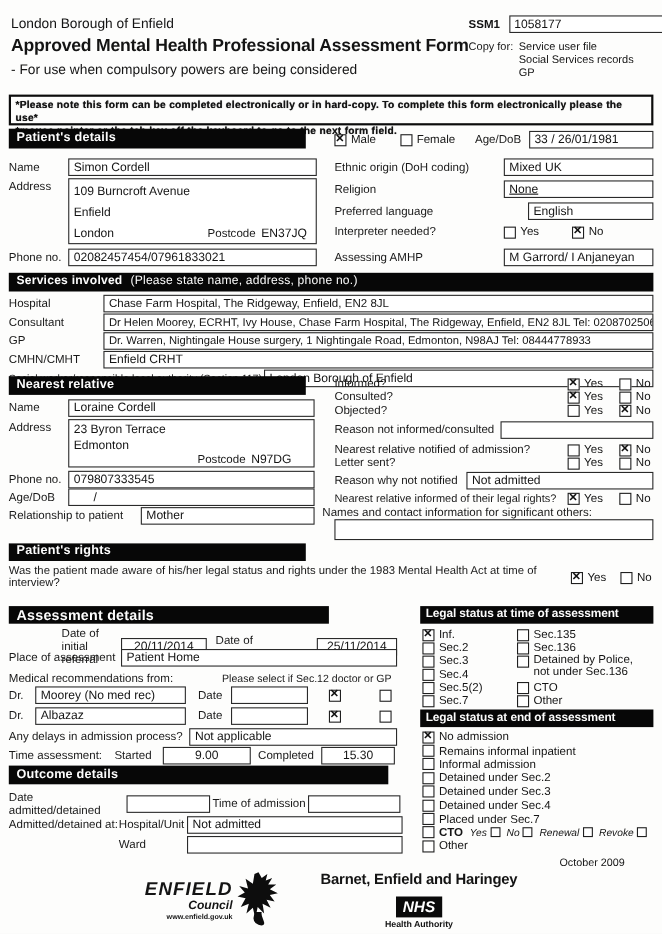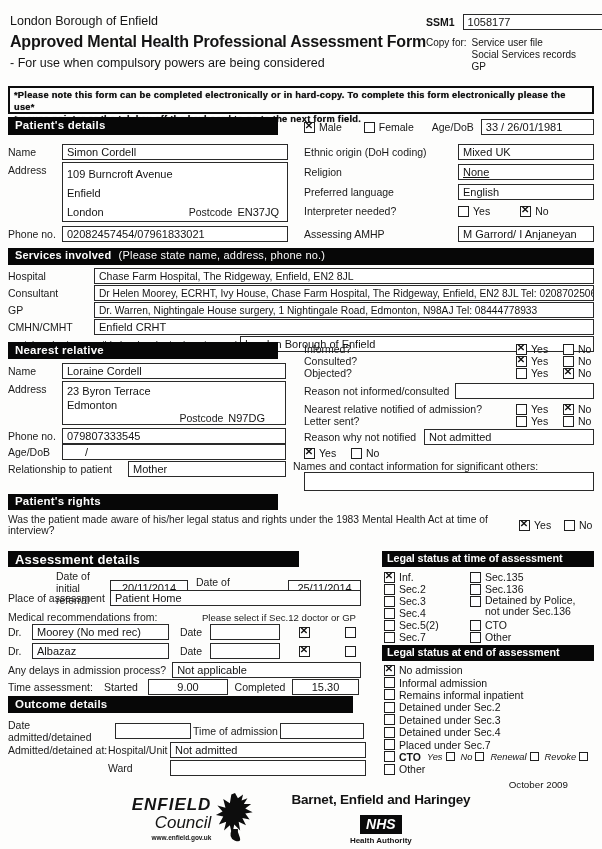--- a/index.html
+++ b/index.html
@@ -115,21 +115,21 @@
     <div class="abs row" style="top:27px;left:296px;width:290px;">
       <span class="lbl vlbl" style="width:154px;">Ethnic origin (DoH coding)</span>
       <span class="fbox" style="flex:1;">Mixed UK</span>
     </div>
     <div class="abs row" style="top:47px;left:296px;width:290px;">
       <span class="lbl vlbl" style="width:154px;">Religion</span>
       <span class="fbox" style="flex:1;text-decoration:underline;">None</span>
     </div>
     <div class="abs row" style="top:67px;left:296px;width:290px;">
       <span class="lbl vlbl" style="width:154px;">Preferred language</span>
-      <span class="fbox" style="flex:1;">English</span>
+      <span class="fbox" style="flex:1;margin-left:22px;">English</span>
     </div>
     <div class="abs row" style="top:88px;left:296px;width:290px;">
       <span class="lbl vlbl" style="width:154px;">Interpreter needed?</span>
       <span class="cb"></span>
       <span class="cblbl">Yes</span>
       <span class="cb on" style="margin-left:30px;"></span>
       <span class="cblbl">No</span>
     </div>
     <div class="abs row" style="top:109px;left:296px;width:290px;">
       <span class="lbl vlbl" style="width:154px;">Assessing AMHP</span>
@@ -233,20 +233,21 @@
       <span class="cb"></span>
       <span class="cblbl" style="width:24px;">Yes</span>
       <span class="cb" style="margin-left:8px;"></span>
       <span class="cblbl" style="width:16px;">No</span>
     </div>
     <div class="abs row" style="top:87px;left:296px;width:290px;">
       <span class="lbl vlbl">Reason why not notified</span>
       <span class="fbox" style="flex:1;margin-left:8px;">Not admitted</span>
     </div>
     <div class="abs row" style="top:105px;left:296px;width:290px;">
+      <span class="lbl" style="flex:1;font-size:10px;">Nearest relative informed of their legal rights?</span>
       <span class="cb on"></span>
       <span class="cblbl" style="width:24px;">Yes</span>
       <span class="cb" style="margin-left:8px;"></span>
       <span class="cblbl" style="width:16px;">No</span>
     </div>
     <div class="abs lbl" style="top:118px;left:285px;width:290px;">Names and contact information for significant others:</div>
     <div class="abs fbox multi" style="top:130px;left:296px;width:290px;height:19px;"></div>
   </div>
 
   <div class="abs" style="top:494px;left:8px;width:586px;height:54px;">
@@ -360,25 +361,25 @@
 
   <div class="abs" style="top:645px;left:382px;width:212px;height:146px;">
     <div class="bar abs" style="top:0;left:0;width:212px;height:16px;font-size:10.8px;letter-spacing:-.1px;padding:1px 5px;">Legal status at end of assessment</div>
     <div class="abs" style="top:19px;left:2px;width:210px;">
       <div class="row" style="height:12.4px;">
           <span class="cb on"></span>
           <span class="cblbl">No admission</span>
         </div>
       <div class="row" style="height:12.4px;">
           <span class="cb"></span>
+          <span class="cblbl">Remains informal inpatient</span>
+        </div>
+      <div class="row" style="height:12.4px;">
+          <span class="cb"></span>
           <span class="cblbl">Informal admission</span>
-        </div>
-      <div class="row" style="height:12.4px;">
-          <span class="cb"></span>
-          <span class="cblbl">Remains informal inpatient</span>
         </div>
       <div class="row" style="height:12.4px;">
           <span class="cb"></span>
           <span class="cblbl">Detained under Sec.2</span>
         </div>
       <div class="row" style="height:12.4px;">
           <span class="cb"></span>
           <span class="cblbl">Detained under Sec.3</span>
         </div>
       <div class="row" style="height:12.4px;">
@@ -426,21 +427,21 @@
       <span style="width:100px;flex:none;"></span>
       <span class="lbl vlbl" style="width:62px;">Ward</span>
       <span class="fbox" style="flex:1;"></span>
     </div>
   </div>
 
   <div class="abs row" style="top:790px;left:8px;width:586px;height:56px;justify-content:center;gap:34px;align-items:center;">
     <div class="row" style="gap:2px;">
       <div style="text-align:right;">
         <div style="font-size:17px;font-weight:800;font-style:italic;letter-spacing:1px;">ENFIELD</div>
-        <div style="font-size:17px;font-style:italic;margin-top:-2px;">Council</div>
+        <div style="font-size:11px;font-style:italic;margin-top:-2px;font-weight:bold;">Council</div>
         <div style="font-size:6.5px;font-weight:700;margin-top:1px;">www.enfield.gov.uk</div>
       </div>
       <span>
         <svg width="44" height="52" viewBox="0 0 60 70">
           <path fill="#0d0d0d" d="M30 1 L34 8 L41 3 L39 11 L47 8 L42 16 L52 16 L44 22 L54 27 L44 29 L50 37 L40 35 L45 45 L35 40 L37 52 L29 44 L26 58 L23 45 L15 52 L18 40 L8 44 L14 33 L4 31 L13 26 L6 18 L17 21 L14 9 L23 15 L25 3 Z"></path>
           <path fill="#0d0d0d" d="M26 50 Q20 62 30 66 Q40 69 36 60 Q33 54 34 50 Z"></path>
         </svg>
       </span>
     </div>
     <div>

